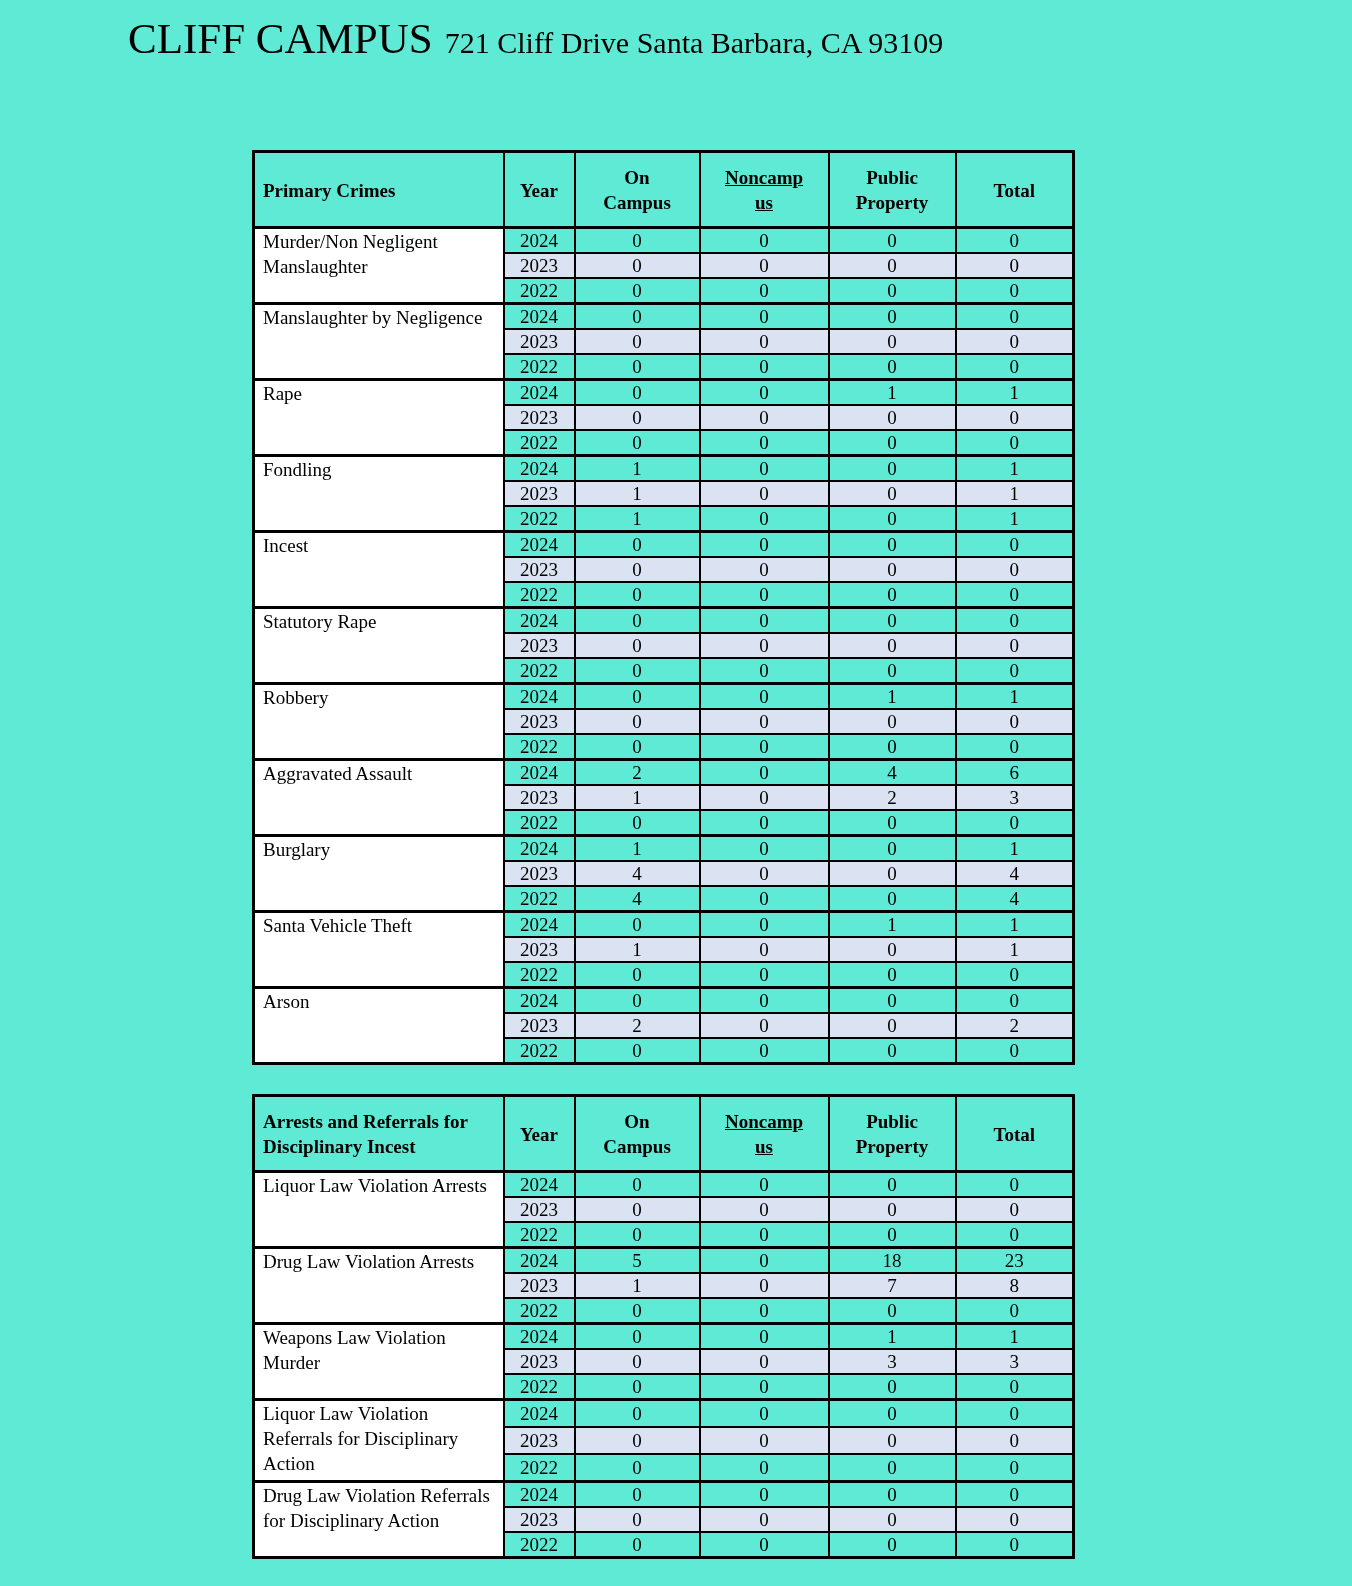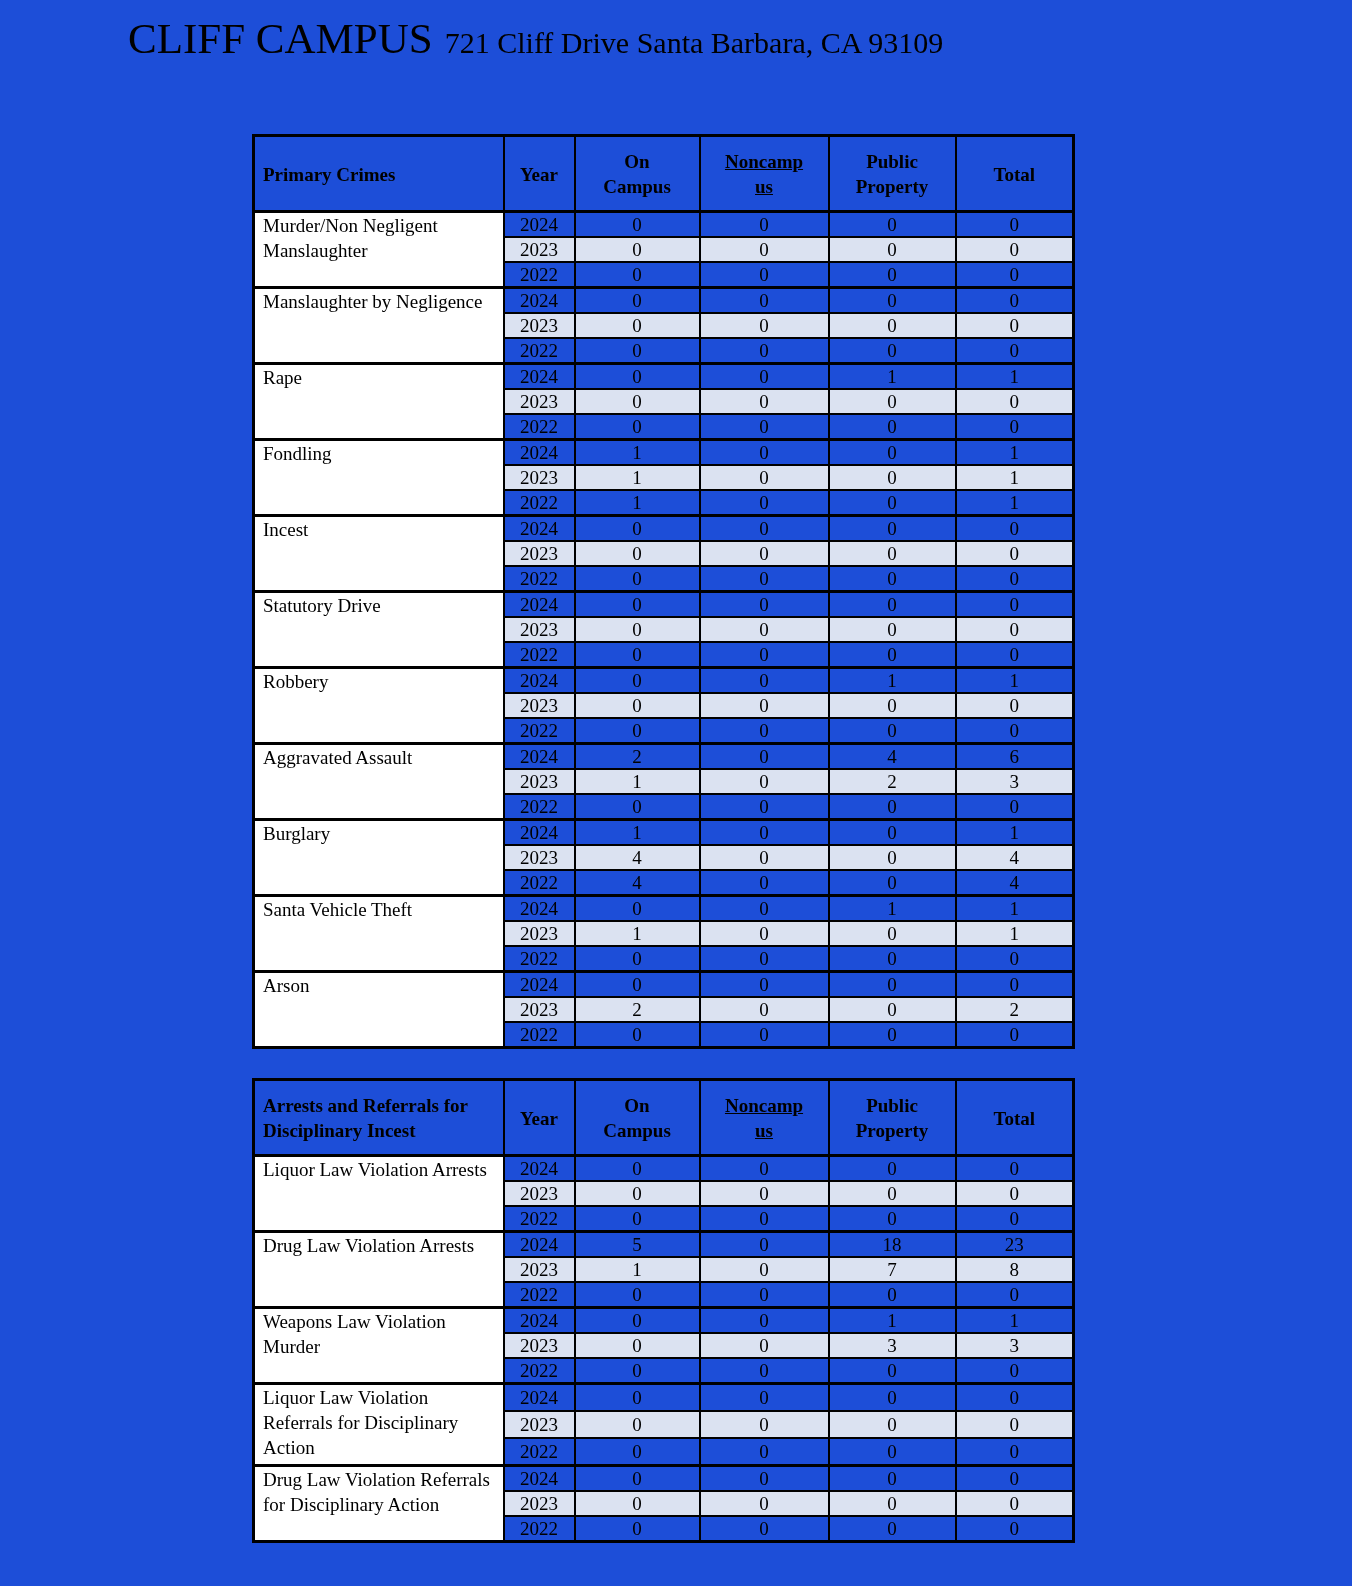--- a/index.html
+++ b/index.html
@@ -3,35 +3,36 @@
 <meta charset="utf-8">
 <style>
   * { margin:0; padding:0; box-sizing:border-box; }
   html,body { background:#ffffff; }
   body {
     width:1352px; height:1586px;
     font-family:"Liberation Serif", serif;
     color:#000;
     position:relative;
   }
-  .page { position:relative; width:1352px; height:1586px; background:#1d4ed8; }
+  .page { position:relative; width:1352px; height:1586px; background:#5eead4; }
 
   .doc-title {
     position:absolute; left:128px; top:14px;
     white-space:nowrap; line-height:1.15;
   }
   .campus-name { font-size:43px; }
   .campus-address { font-size:30px; margin-left:12px; }
 
   table.crime-table {
     position:absolute; left:252px;
     width:820px; table-layout:fixed;
     border-collapse:collapse;
     border:3px solid #000;
     font-size:19px;
+    margin-top:16px;
   }
   #table-0 { top:134px; }
   #table-1 { top:1078px; }
 
   col.w0{width:250px} col.w1{width:71px} col.w2{width:125px}
   col.w3{width:129px} col.w4{width:127px} col.w5{width:118px}
 
   th, td { border:2px solid #000; }
 
   thead th {
@@ -203,21 +204,21 @@
         <tr>
           <td>2022</td>
           <td>0</td>
           <td>0</td>
           <td>0</td>
           <td>0</td>
         </tr>
       </tbody>
       <tbody>
         <tr>
-          <td class="label" rowspan="3">Statutory Drive</td>
+          <td class="label" rowspan="3">Statutory Rape</td>
           <td>2024</td>
           <td>0</td>
           <td>0</td>
           <td>0</td>
           <td>0</td>
         </tr>
         <tr class="hl">
           <td>2023</td>
           <td>0</td>
           <td>0</td>

